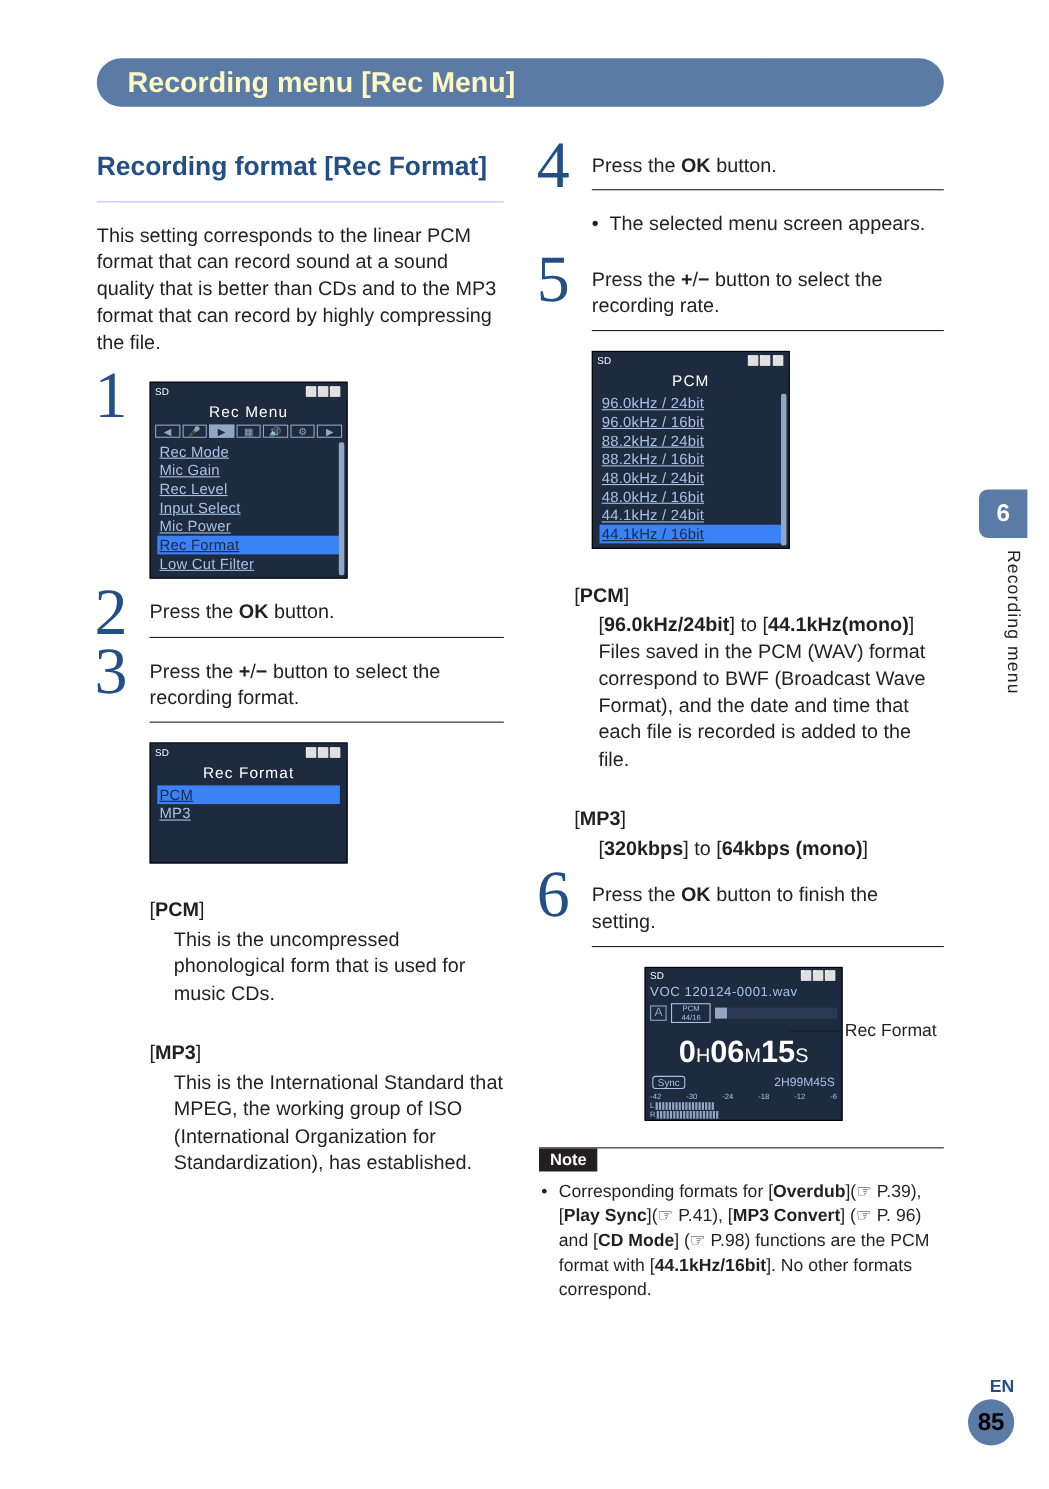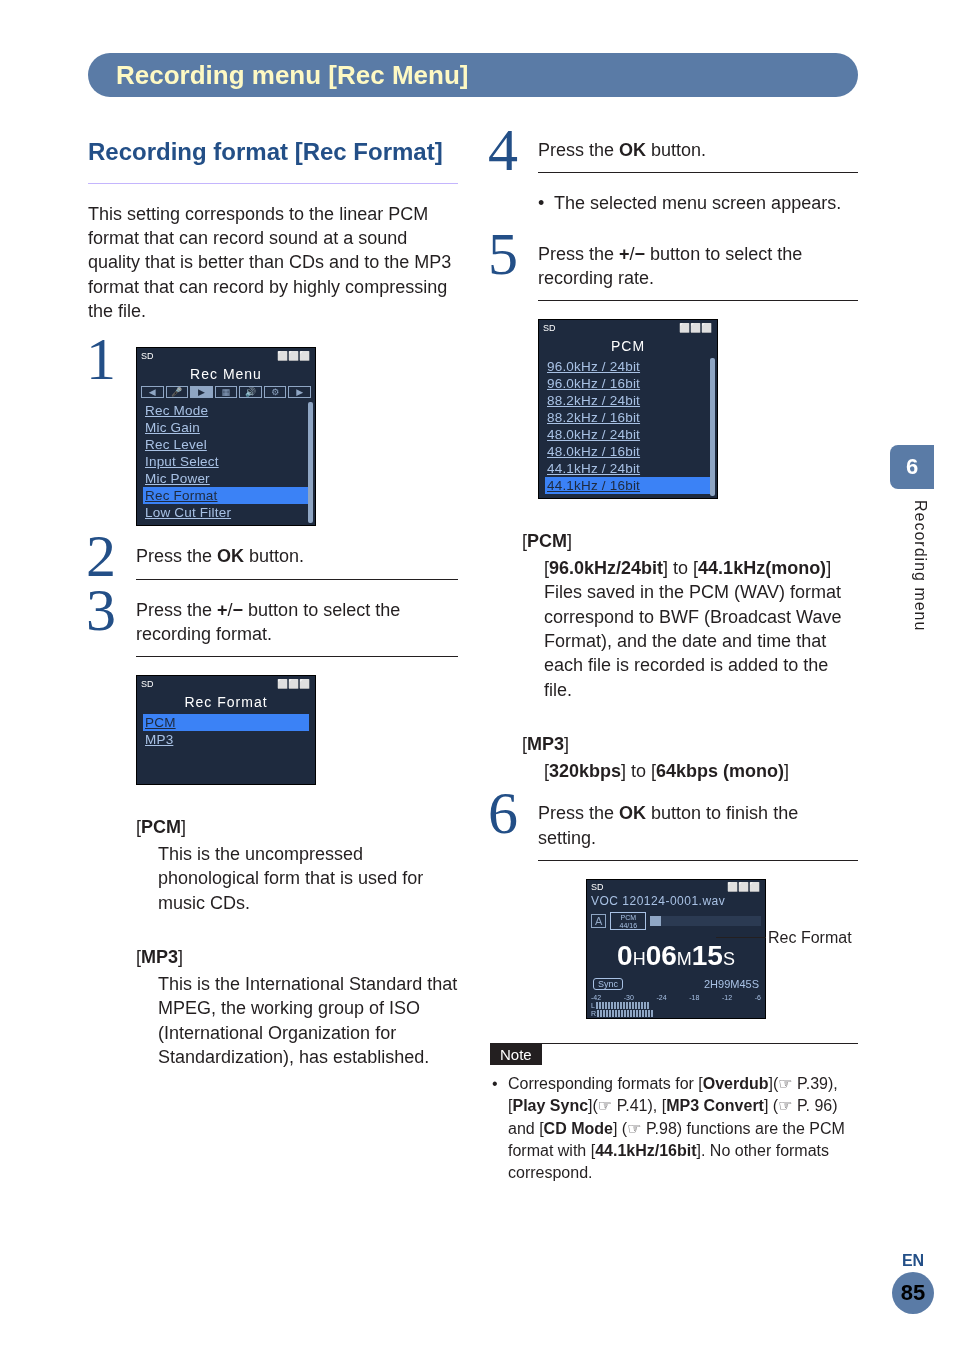--- a/index.html
+++ b/index.html
@@ -154,37 +154,38 @@
   .side-label {
     position: absolute;
     right: 25px; top: 500px;
     writing-mode: vertical-rl;
     font-size: 16px;
     font-weight: 300;
     letter-spacing: 1px;
   }
   .page-badge {
     position: absolute;
-    right: 20px; bottom: 40px;
-    text-align: center;
+    right: 32px; bottom: 40px;
+    text-align: right;
   }
   .page-badge .lang { font-size: 16px; font-weight: 700; color:#234f87;}
   .page-badge .circle {
     width: 42px; height: 42px; border-radius: 50%;
     background: #5a7ba6; color: #000000;
     font-size: 22px; font-weight: 700;
     display: flex; align-items: center; justify-content: center;
     margin: 2px auto 0;
   }
   .note-box { margin-top: 24px; border-top:1px solid #231f20; padding-top:0;}
   .note-tag {
     display: inline-block;
     background: #231f20; color:#fff;
     font-size: 15px; padding: 2px 10px;
     margin: 0 0 8px 0;
+    font-weight: bold;
   }
   .note-body {
     font-size: 16px; font-weight: 300; line-height: 1.4;
     position: relative; padding-left: 18px;
   }
   .note-body::before{content:"•";position:absolute;left:2px;top:0;}
   .note-body .b { font-weight: 700; }
   .rec-format-lcd {
     margin: 18px 0 14px 48px;
     width: 180px; background:#1e2a3e; color:#fff;

